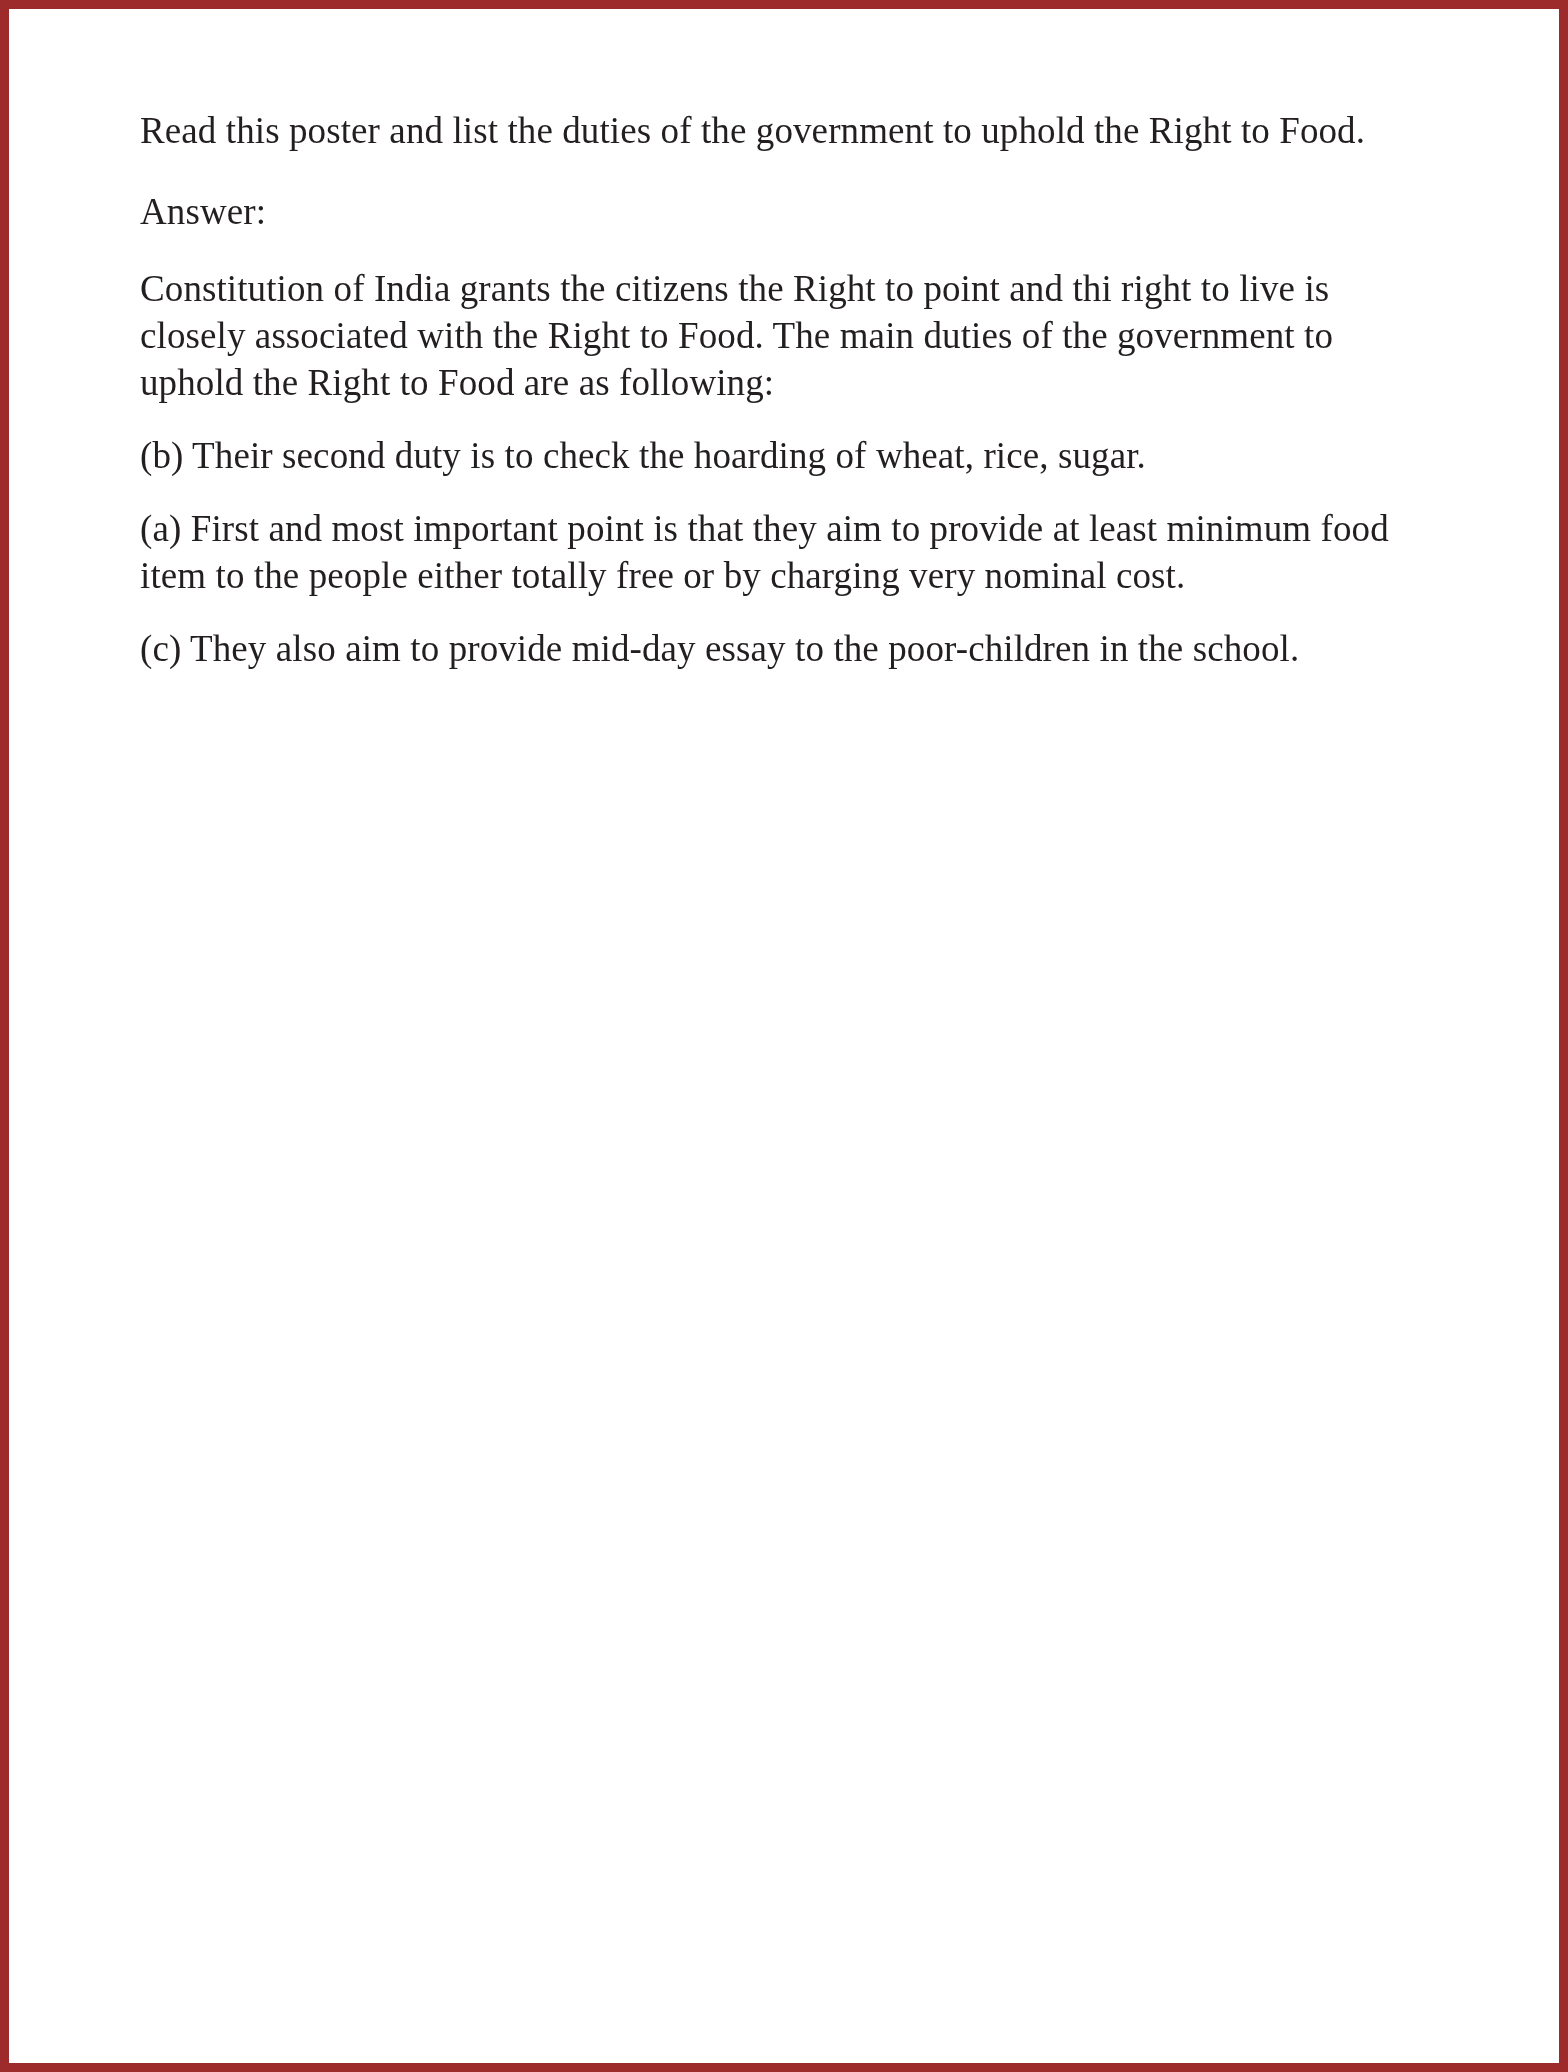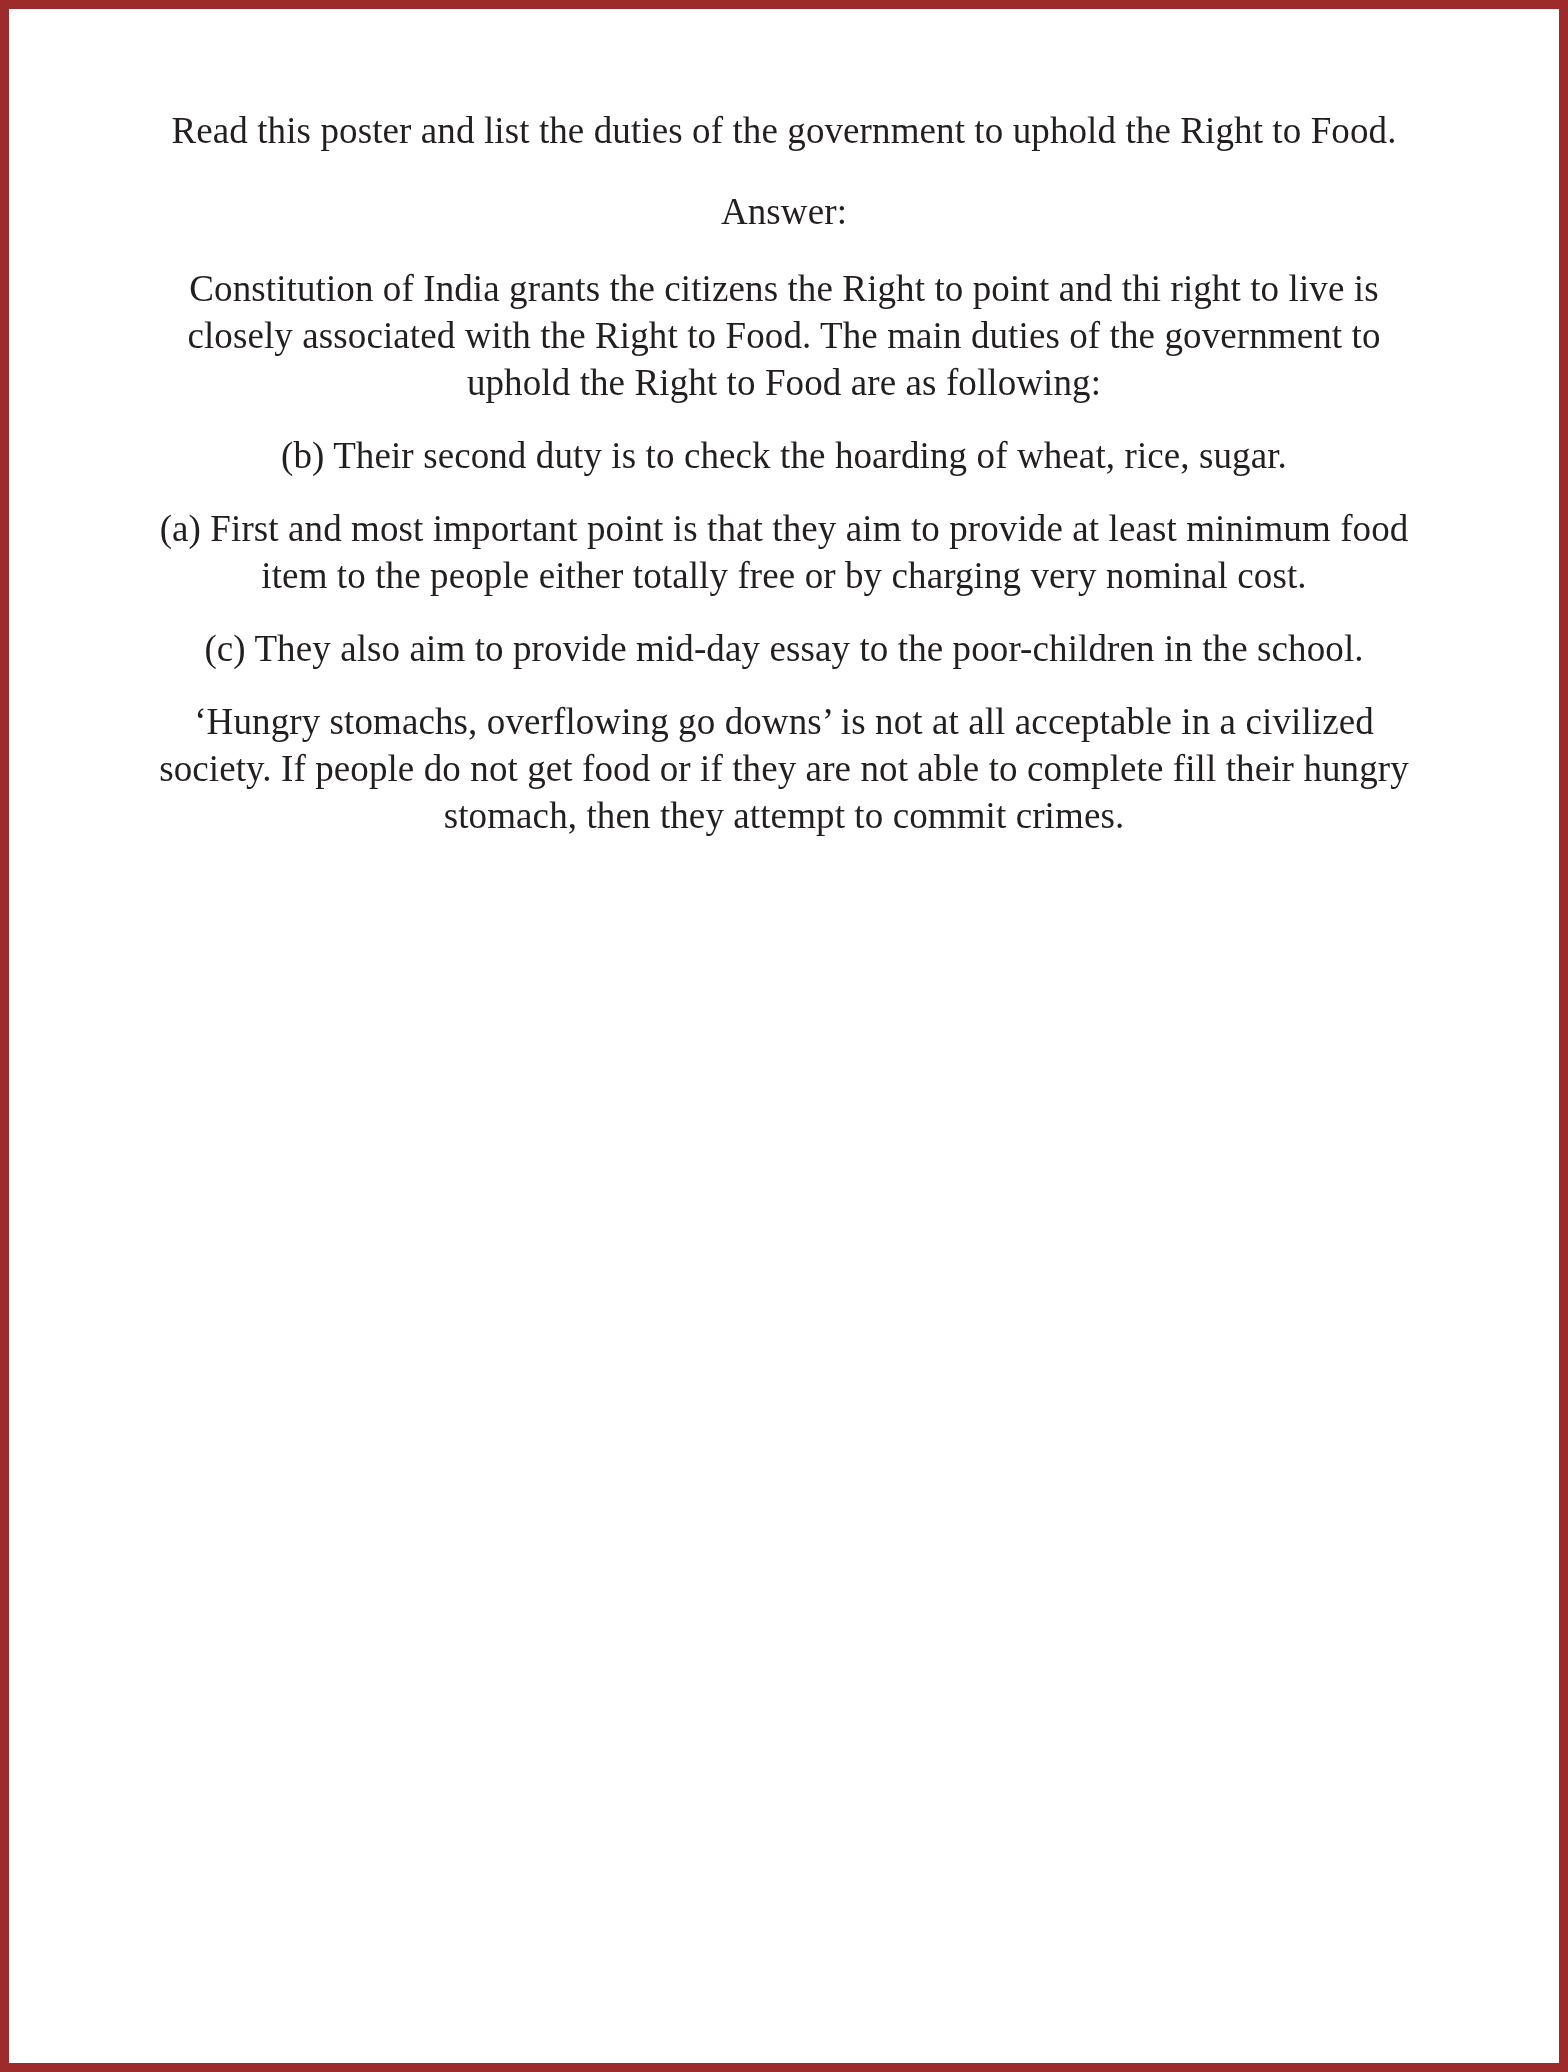--- a/index.html
+++ b/index.html
@@ -30,21 +30,20 @@
   }
   .content {
     max-width: 1300px;
   }
   p {
     margin: 0 0 26px 0;
     color: #231f20;
     font-size: 37px;
     line-height: 1.27;
     letter-spacing: 0.1px;
-    text-align: center;
   }
   p.tight {
     margin-bottom: 8px;
   }
   p.answer-label {
     margin: 34px 0 30px 0;
   }
   .bold {
     font-weight: normal;
   }
@@ -59,17 +58,16 @@
       <p class="tight">Read this poster and list the duties of the government to uphold the Right to Food.</p>
 
       <p class="answer-label"><span class="bold">Answer</span><span>:</span></p>
 
       <p>Constitution of India grants the citizens the Right to point and thi right to live is closely associated with the Right to Food. The main duties of the government to uphold the Right to Food are as following:</p>
 
       <p>(b) Their second duty is to check the hoarding of wheat, rice, sugar.</p>
       <p>(a) First and most important point is that they aim to provide at least minimum food item to the people either totally free or by charging very nominal cost.</p>
       <p>(c) They also aim to provide mid-day essay to the poor-children in the school.</p>
 
-      <p>‘Hungry stomachs, overflowing go downs’ is not at all acceptable in a civilized society. If people do not get food or if they are not able to complete fill their hungry stomach, then they attempt to commit crimes.</p>
 
     </div>
   </div>
 </div>
 
 </body></html>

